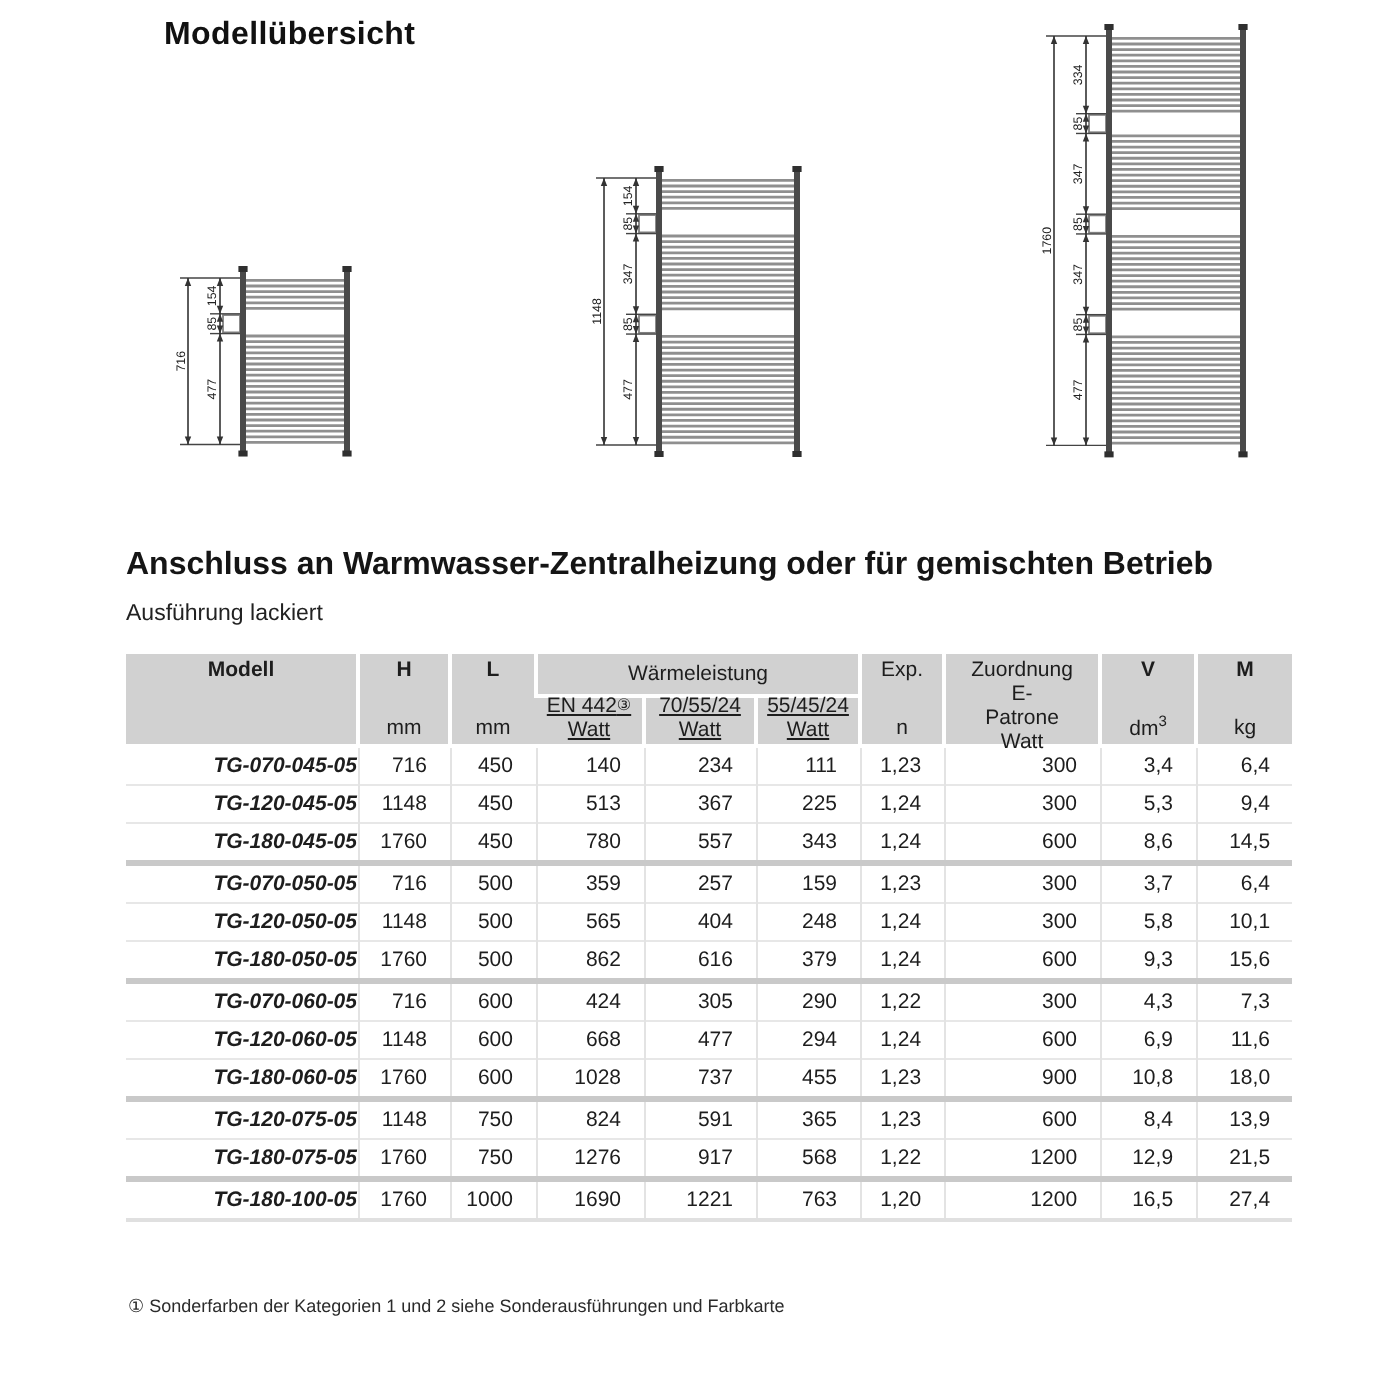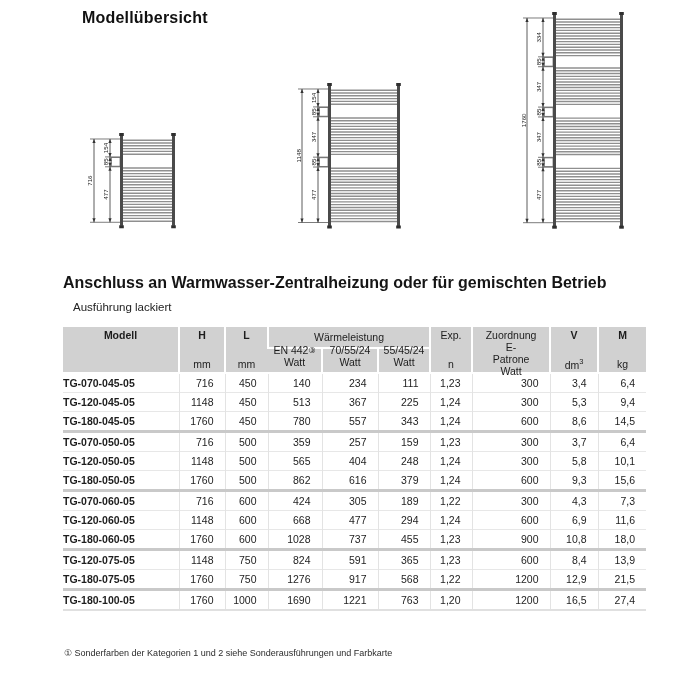--- a/index.html
+++ b/index.html
@@ -8,38 +8,38 @@
 
   .doc-title{position:absolute;left:82px;top:9px;font-size:16px;font-weight:bold;
              letter-spacing:.2px;color:#111;}
 
   .rad{position:absolute;}
   .rad.r1{left:88px;top:132px;}
   .rad.r2{left:296px;top:82px;}
   .rad.r3{left:521px;top:11px;}
 
   .section-heading{position:absolute;left:63px;top:274px;font-size:16px;font-weight:bold;color:#151515;}
-  .section-subheading{position:absolute;left:73px;top:301px;font-size:11.5px;color:#222;}
+  .section-subheading{position:absolute;left:63px;top:301px;font-size:11.5px;color:#222;}
 
   .table-wrap{position:absolute;left:63px;top:327px;}
   table{border-collapse:collapse;table-layout:fixed;width:583px;font-size:10.5px;color:#1d1d1d;}
   th{background:#d1d1d1;padding:0;vertical-align:top;font-weight:normal;
      font-size:10.5px;border-left:2px solid #fff;}
   th:first-child{border-left:none;}
   .hc{height:41px;padding:2px 18px;display:flex;flex-direction:column;
       justify-content:space-between;align-items:center;}
   .hc.single{justify-content:flex-start;}
   .b{font-weight:bold;}
   .th-group{border-bottom:2px solid #fff;height:20px;vertical-align:middle;text-align:center;}
-  .sub-hc{padding:1px 1px 2px 1px;display:flex;flex-direction:column;justify-content:flex-end;
-          align-items:center;height:18px;}
+  .sub-hc{padding:1px 1px 2px 1px;display:flex;flex-direction:column;justify-content:center;
+          align-items:center;height:18px;text-decoration:underline;}
   .mark{font-size:8px;vertical-align:1px;}
   sup{font-size:7.5px;}
   td{height:18px;text-align:right;padding:0 11px 0 0;border-left:1px solid #e3e3e3;}
-  td:first-child{border-left:none;text-align:left;padding:0;font-weight:bold;}
+  td:first-child{border-left:none;text-align:right;padding:0;font-weight:bold;font-style:italic;}
   tbody tr + tr td{border-top:1px solid #e7e7e7;}
   tbody tr:first-child td{border-top:2px solid #ffffff;}
   tbody.grp-sep tr:first-child td{border-top:3px solid #c9c9c9;}
   table{border-bottom:2px solid #e0e0e0;}
 
   .footnotes{position:absolute;left:64px;top:647px;font-size:9px;line-height:12px;color:#2b2b2b;}
 </style>
 </head>
 <body>
 
@@ -446,21 +446,21 @@
             <td>15,6</td>
           </tr>
         </tbody>
         <tbody class="grp-sep">
           <tr>
             <td>TG-070-060-05</td>
             <td>716</td>
             <td>600</td>
             <td>424</td>
             <td>305</td>
-            <td>189</td>
+            <td>290</td>
             <td>1,22</td>
             <td>300</td>
             <td>4,3</td>
             <td>7,3</td>
           </tr>
           <tr>
             <td>TG-120-060-05</td>
             <td>1148</td>
             <td>600</td>
             <td>668</td>

